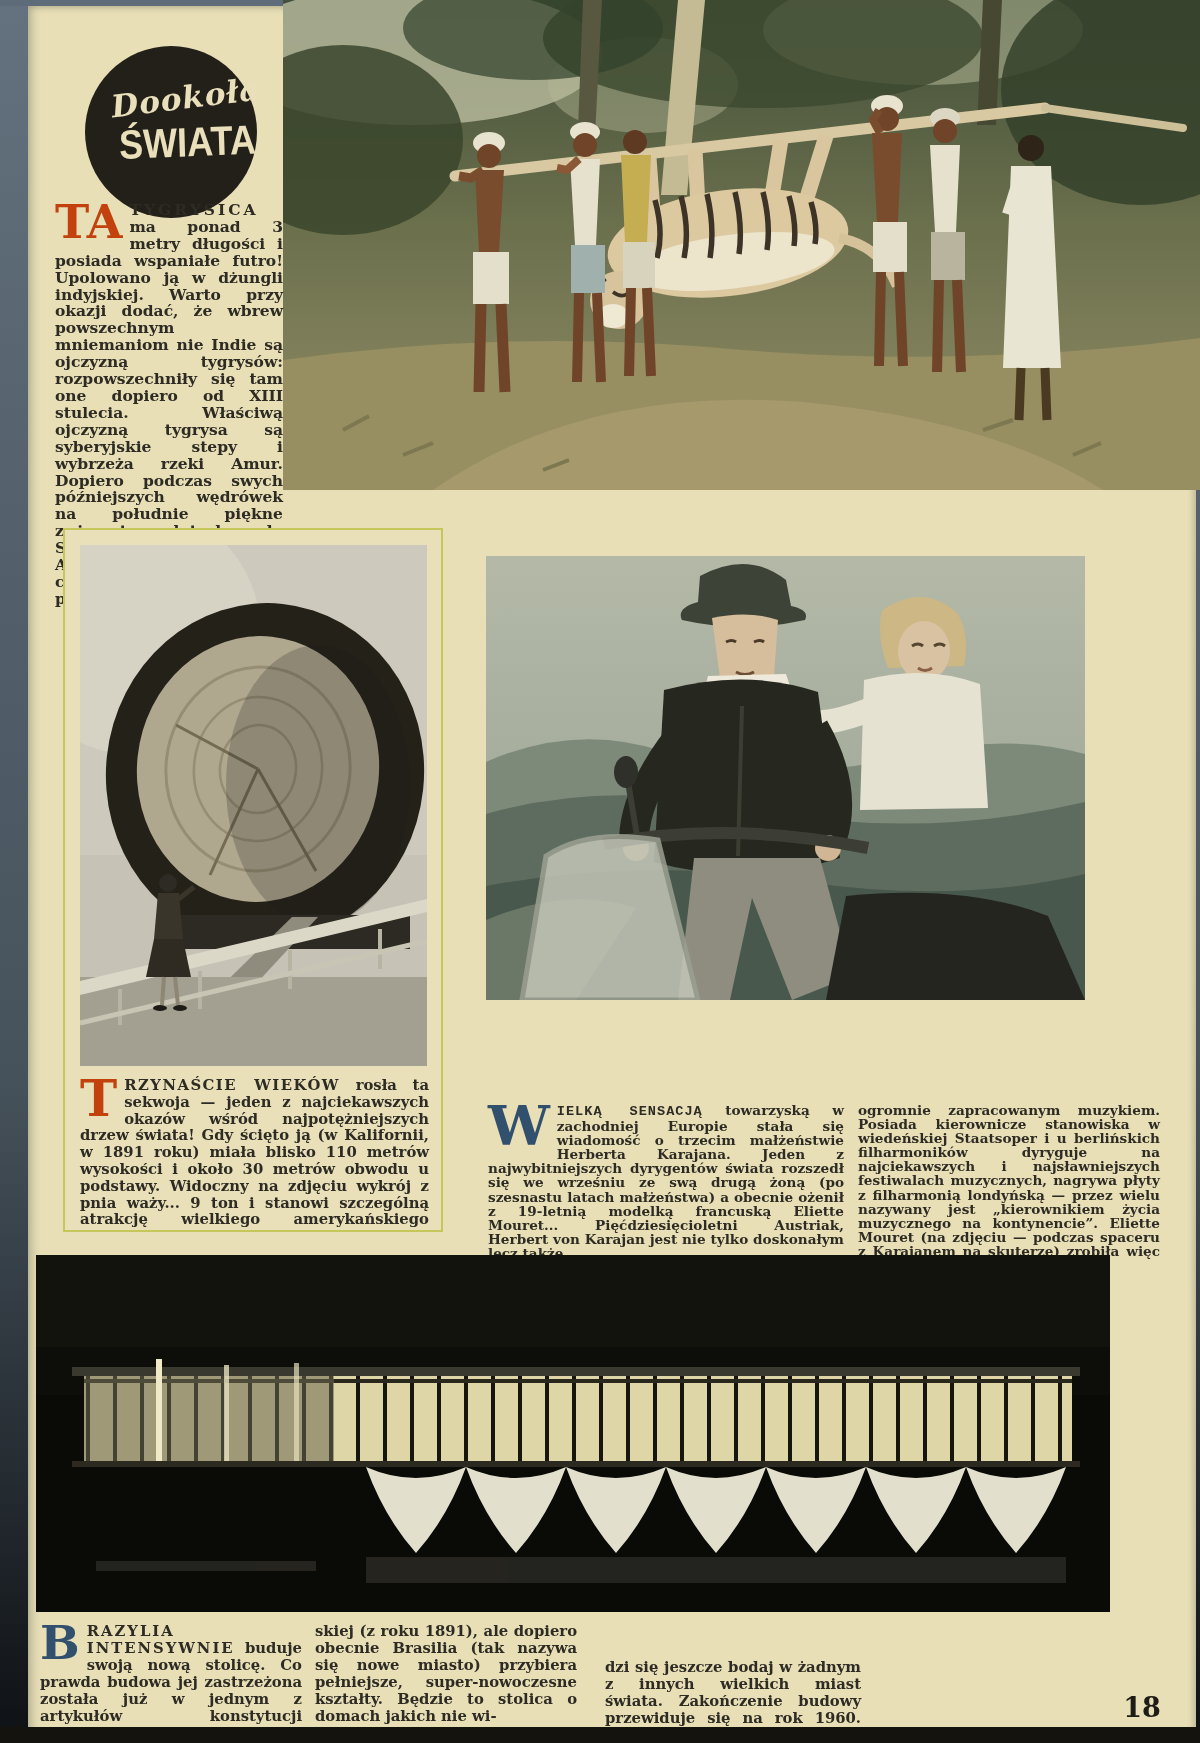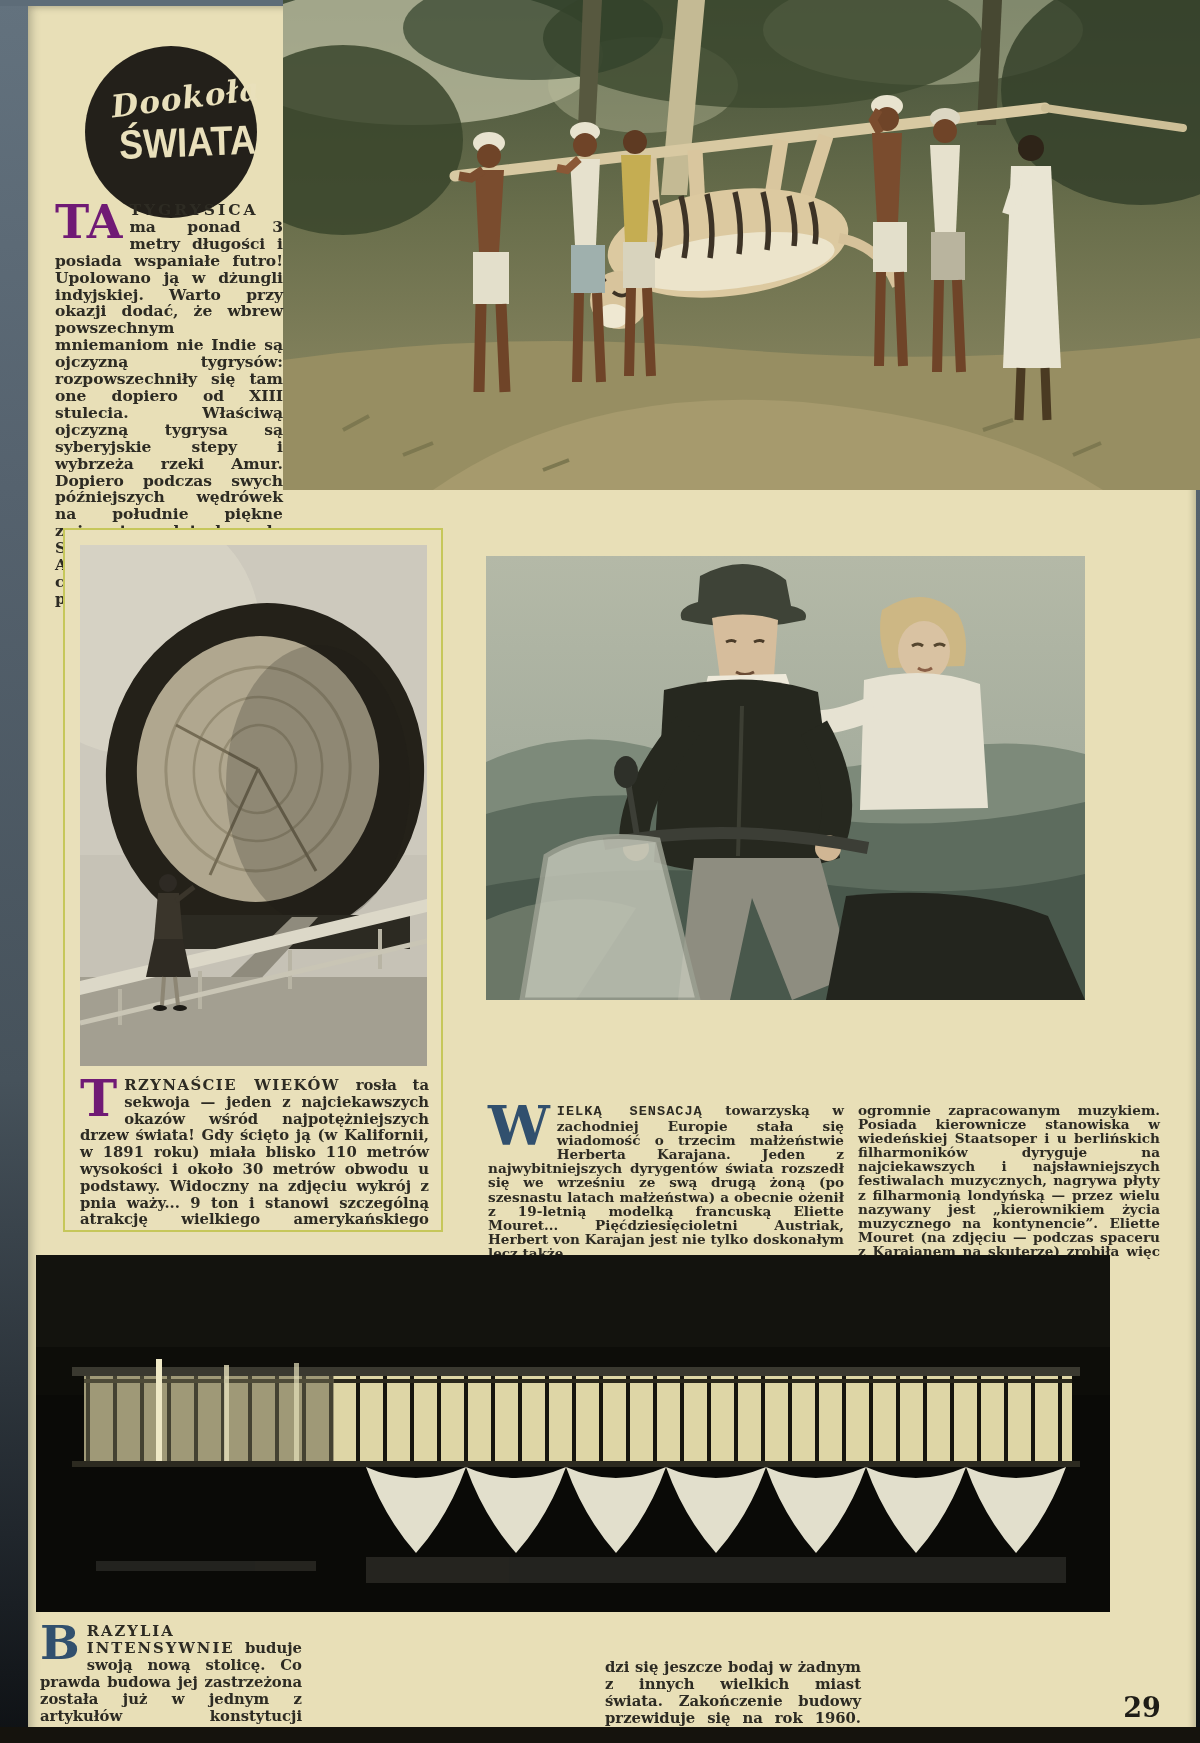--- a/index.html
+++ b/index.html
@@ -32,21 +32,21 @@
     position:absolute; left:34px; top:76px;
     font-family:"Liberation Sans","DejaVu Sans",sans-serif;
     font-weight:700; font-size:41px; color:#e9e0bb;
     transform:scaleX(.88) rotate(-2deg); transform-origin:left center;
     letter-spacing:0px; white-space:nowrap;
   }
 
   
   .article { color:#2d2b23; font-weight:700; text-align:justify; }
   .dc {
-    float:left; font-weight:900; color:#701a75;
+    float:left; font-weight:900; color:#c2410c;
     line-height:.8; padding-right:7px; padding-top:2px;
   }
   .dc.navy { color:#31506e; }
   .lead { letter-spacing:3px;margin-top:30px; }
 
   .tiger-text { position:absolute; left:55px; top:202px; width:228px;
     font-size:15.5px; line-height:16.9px; }
   .tiger-text .dc { font-size:46px; }
 
   .sequoia-box {
@@ -297,17 +297,18 @@
       <path d="M830 212 Q848 262 880 298 Q912 262 930 212 Q880 234 830 212 Z"></path>
       <path d="M930 212 Q948 262 980 298 Q1012 262 1030 212 Q980 234 930 212 Z"></path>
     </g>
     <g fill="#e2dfcc" opacity=".12">
       <rect x="330" y="302" width="700" height="26"></rect>
       <rect x="60" y="306" width="220" height="10"></rect>
     </g>
   </svg>
 
   <p class="article brasilia-col bc1"><span class="dc navy">B</span><span class="lead">RAZYLIA INTENSYWNIE</span><span> buduje swoją nową stolicę. Co prawda budowa jej zastrzeżona została już w jednym z artykułów konstytucji republikań-</span></p>
+  <p class="article brasilia-col bc2"><span>skiej (z roku 1891), ale dopiero obecnie Brasilia (tak nazywa się nowe miasto) przybiera pełniejsze, super-nowoczesne kształty. Będzie to stolica o domach jakich nie wi-</span></p>
   <p class="article brasilia-col bc3"><span>dzi się jeszcze bodaj w żadnym z innych wielkich miast świata. Zakończenie budowy przewiduje się na rok 1960. Do tego czasu prezydent Brazylii Kubitschek urzędo-</span></p>
 
-  <div class="page-number">29</div>
+  <div class="page-number">18</div>
   <div class="bottom-bar"></div>
 </div>
 
 </body></html>

